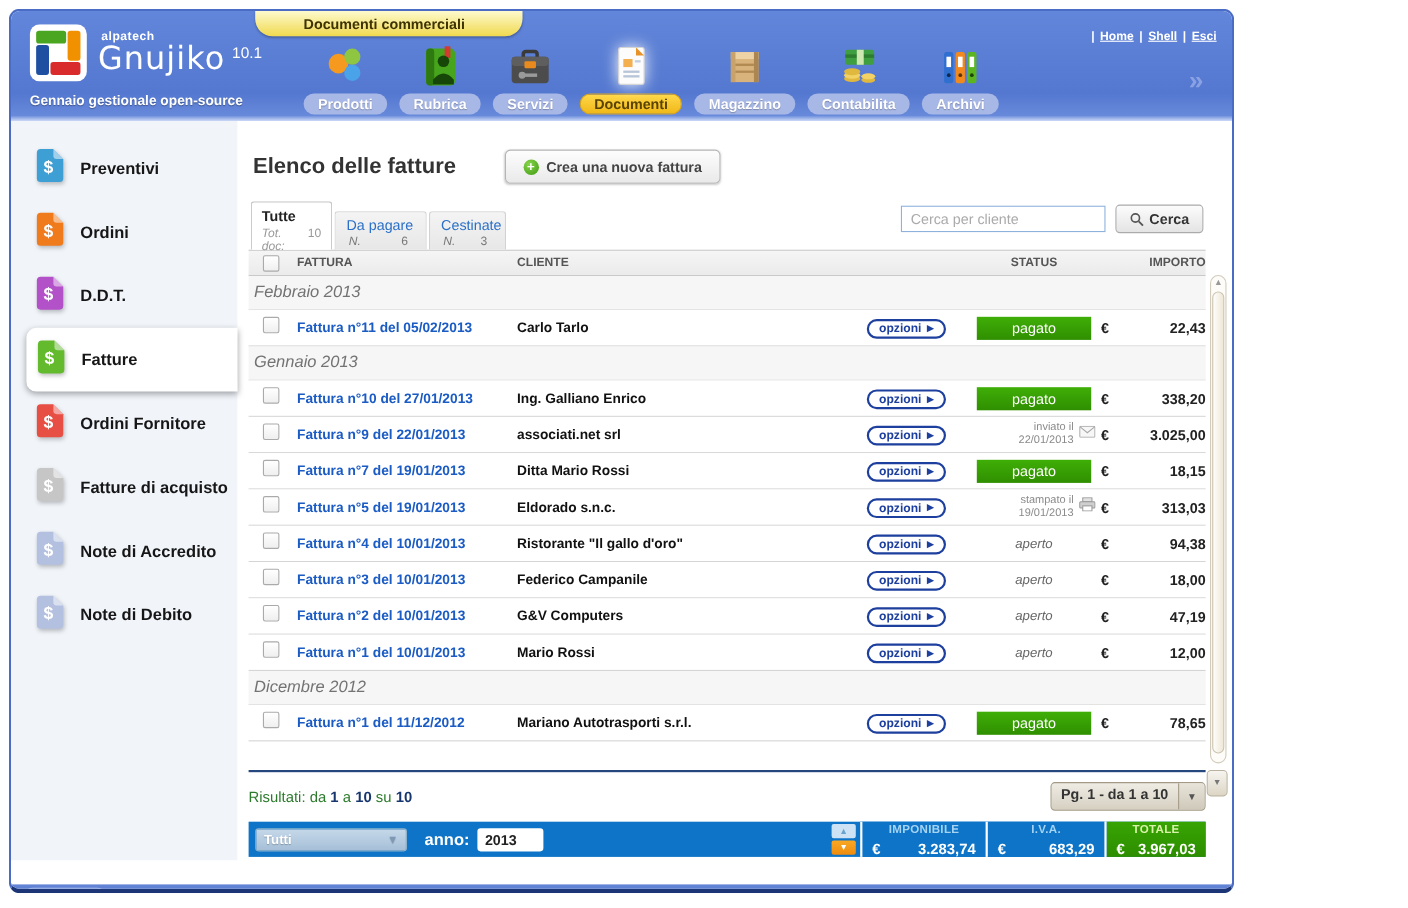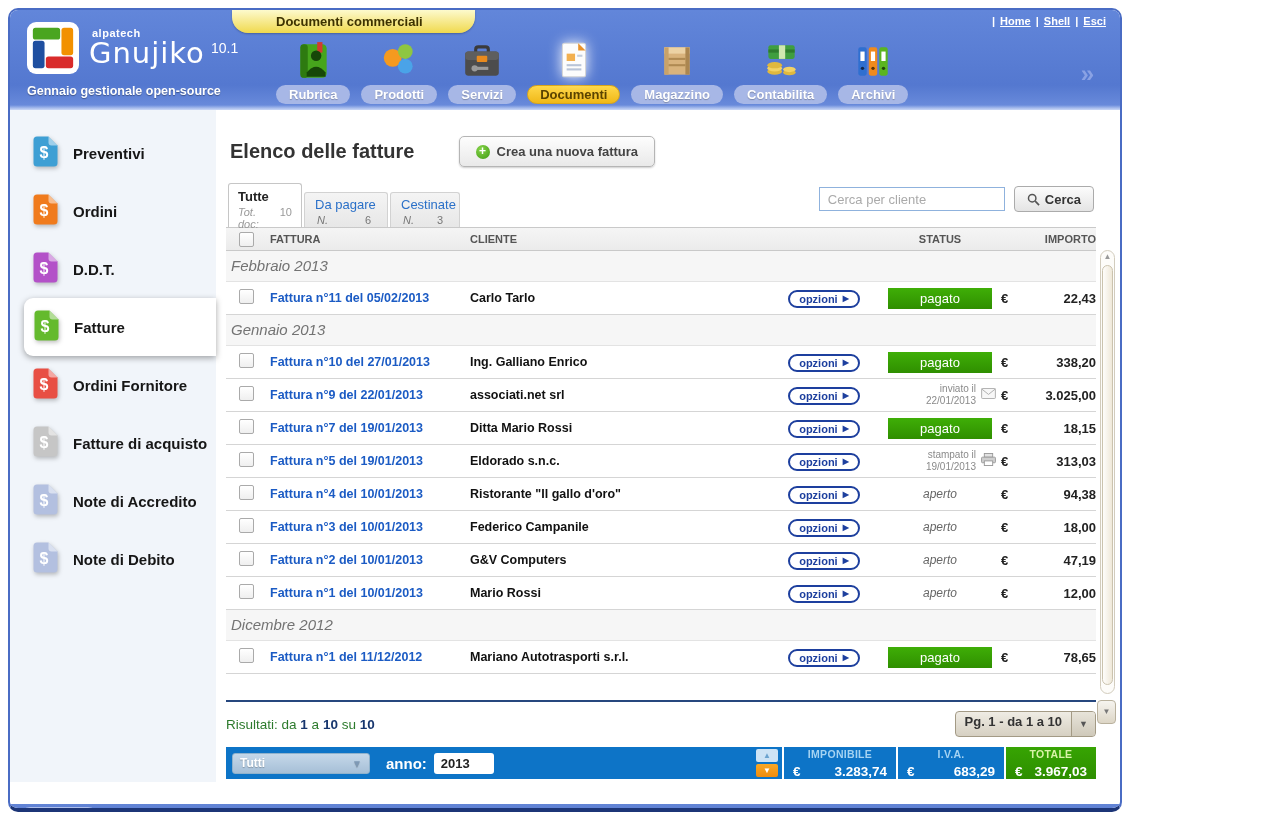--- a/index.html
+++ b/index.html
@@ -6,21 +6,21 @@
   body{width:1280px;height:825px;background:#ffffff;font-family:"Liberation Sans",sans-serif;position:relative;overflow:hidden;}
   .app{position:absolute;left:8px;top:8px;width:1114px;height:804px;box-sizing:border-box;
        border:2px solid #4a6cc4;border-bottom:4px solid #1c3577;border-radius:10px;overflow:hidden;background:#fff;}
 
   
   .header{position:relative;height:100px;background:linear-gradient(180deg,#6286da 0%,#5478d0 75%,#6d8edd 100%);}
   .header::after{content:'';position:absolute;left:0;right:0;bottom:0;height:5px;background:linear-gradient(180deg,rgba(255,255,255,0),rgba(235,242,255,.75));}
   .top-tab{position:absolute;left:222px;top:0;height:23px;line-height:23px;padding:0 52px 0 44px;
            background:linear-gradient(#fdfacd,#f0d94e);border-radius:0 0 16px 16px;
            font-size:13px;font-weight:bold;color:#3d3200;box-shadow:0 1px 2px rgba(0,0,0,.25);}
-  .top-links{position:absolute;top:5px;right:12px;font-size:11px;font-weight:bold;color:#fff;}
+  .top-links{position:absolute;top:17px;right:12px;font-size:11px;font-weight:bold;color:#fff;}
   .top-links a{color:#fff;text-decoration:underline;cursor:pointer;margin:0 2px;}
   .logo-box{position:absolute;left:17px;top:12px;width:52px;height:52px;}
   .brand-company{position:absolute;left:82px;top:17px;font-size:11px;font-weight:bold;color:#fff;letter-spacing:.5px;}
   .brand-name{position:absolute;left:79px;top:26px;font-size:29px;color:#fff;letter-spacing:1px;font-family:"DejaVu Sans",sans-serif;}
   .brand-ver{position:absolute;left:201px;top:30px;font-size:14px;color:#fff;}
   .brand-tagline{position:absolute;left:17px;top:74px;font-size:12.5px;font-weight:bold;color:#fff;text-shadow:0 1px 1px rgba(0,0,0,.35);}
   .nav-row{position:absolute;left:266px;bottom:6px;display:flex;align-items:flex-end;gap:11px;}
   .nav-item{display:flex;flex-direction:column;align-items:center;gap:3px;cursor:pointer;}
   .nav-icon{width:42px;height:42px;display:block;}
   .nav-icon svg{width:100%;height:100%;display:block;}
@@ -164,38 +164,38 @@
     </svg>
     <div class="brand-company">alpatech</div>
     <div class="brand-name">Gnujiko</div>
     <div class="brand-ver">10.1</div>
     <div class="brand-tagline">Gennaio gestionale open-source</div>
 
     <div class="nav-row">
         <div class="nav-item">
           <span class="nav-icon">
             <svg viewBox="0 0 40 40">
+              <circle cx="14" cy="17" r="8.5" fill="#f59a1f"></circle>
+              <circle cx="26" cy="11" r="7" fill="#8ec641"></circle>
+              <circle cx="26" cy="25" r="7" fill="#4aa3e8"></circle>
+            </svg>
+          </span>
+          <span class="nav-pill">Prodotti</span>
+        </div>
+        <div class="nav-item">
+          <span class="nav-icon">
+            <svg viewBox="0 0 40 40">
               <rect x="8" y="4" width="25" height="32" rx="4" fill="#46a51c"></rect>
               <rect x="8" y="4" width="7" height="32" rx="3" fill="#2e7a10"></rect>
               <rect x="24" y="2" width="5" height="10" fill="#d23b2f"></rect>
               <circle cx="23" cy="15" r="5" fill="#164708"></circle>
               <path d="M14 31 q9 -11 18 0 v4 h-18 z" fill="#164708"></path>
             </svg>
           </span>
           <span class="nav-pill">Rubrica</span>
-        </div>
-        <div class="nav-item">
-          <span class="nav-icon">
-            <svg viewBox="0 0 40 40">
-              <circle cx="14" cy="17" r="8.5" fill="#f59a1f"></circle>
-              <circle cx="26" cy="11" r="7" fill="#8ec641"></circle>
-              <circle cx="26" cy="25" r="7" fill="#4aa3e8"></circle>
-            </svg>
-          </span>
-          <span class="nav-pill">Prodotti</span>
         </div>
         <div class="nav-item">
           <span class="nav-icon">
             <svg viewBox="0 0 40 40">
               <path d="M14 13 v-4 q0-2.5 2.5-2.5 h7 q2.5 0 2.5 2.5 v4" fill="none" stroke="#3a3a3a" stroke-width="3"></path>
               <rect x="4" y="11" width="32" height="23" rx="3" fill="#4c4c4c"></rect>
               <rect x="4" y="11" width="32" height="8" rx="3" fill="#5e5e5e"></rect>
               <rect x="15" y="15" width="10" height="6" rx="1" fill="#e88a1e"></rect>
               <circle cx="13" cy="27" r="3" fill="#9a9a9a"></circle>
               <rect x="13" y="25.5" width="13" height="3" fill="#9a9a9a"></rect>

